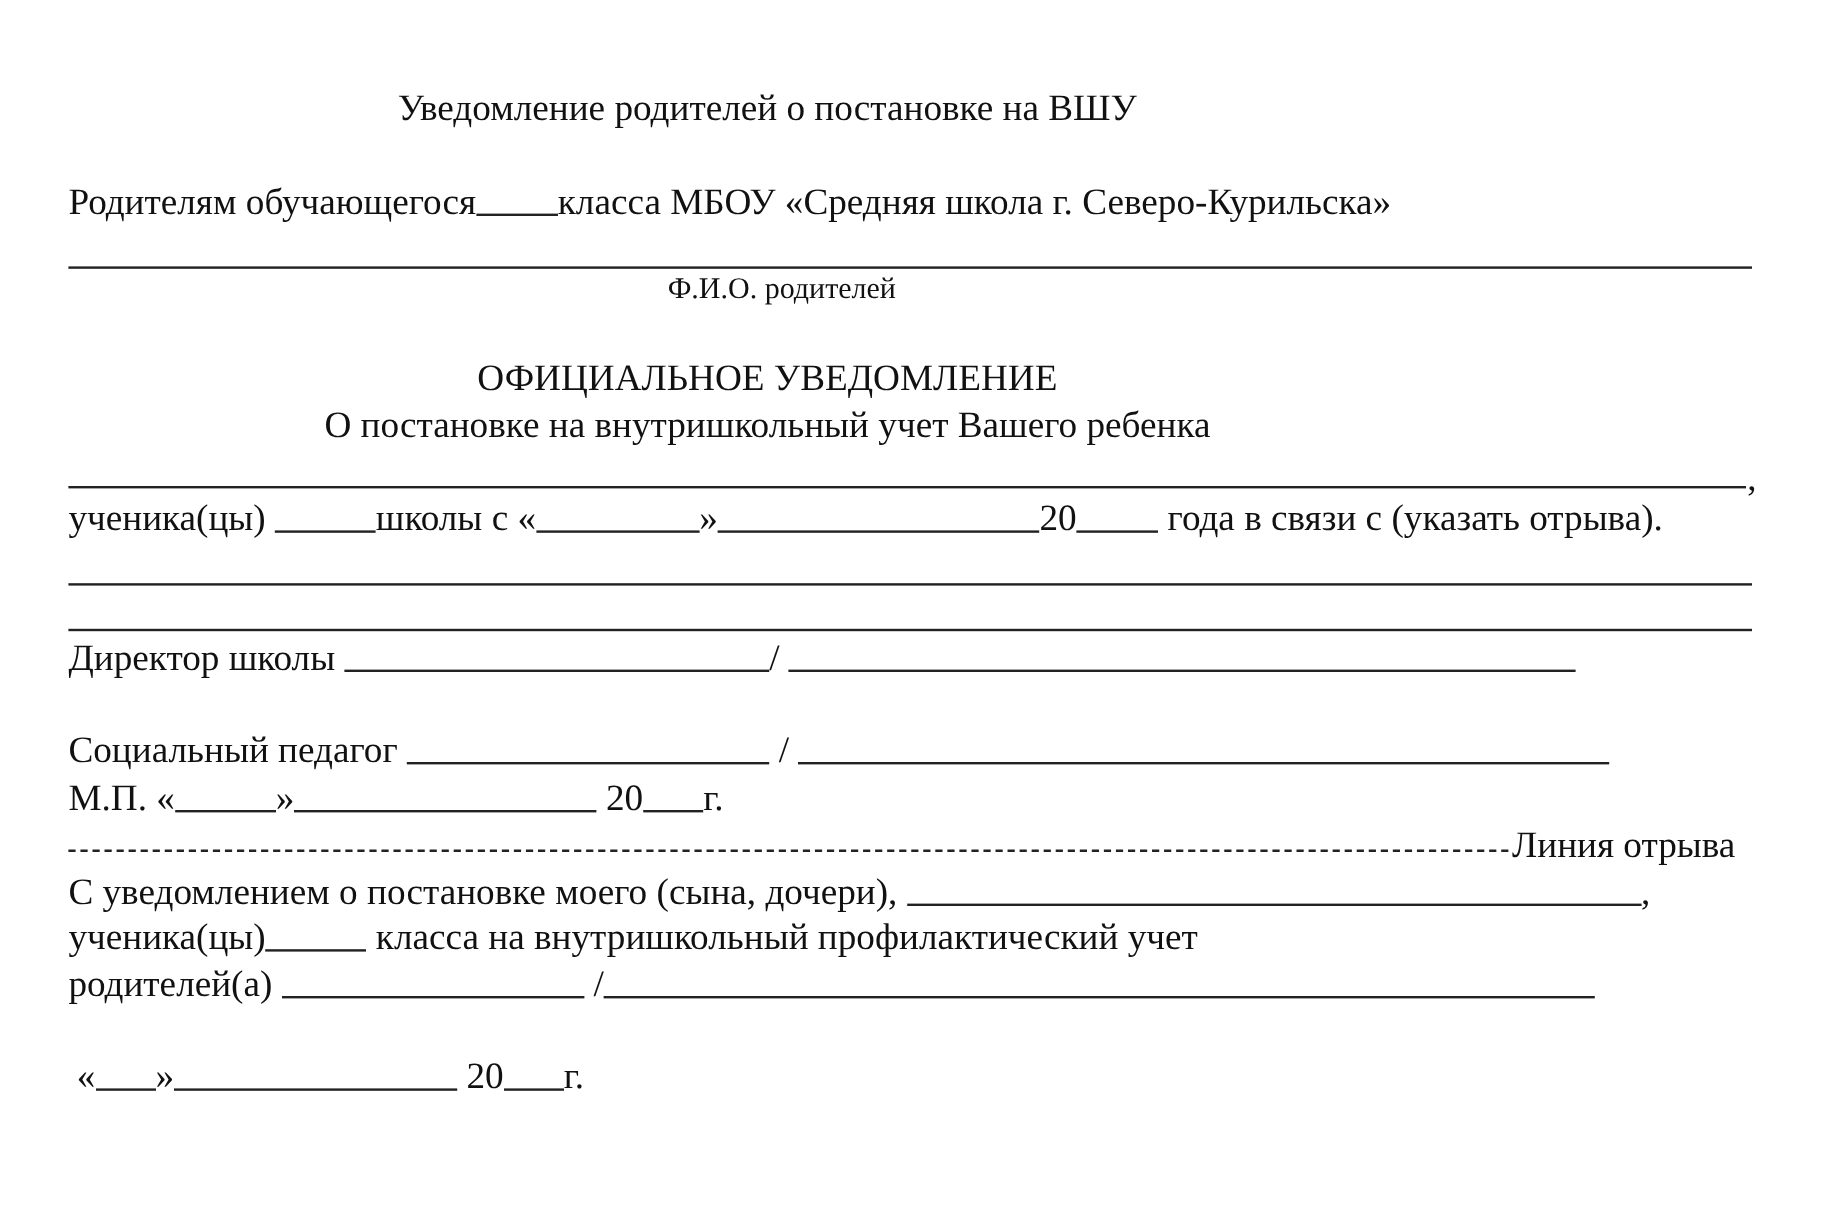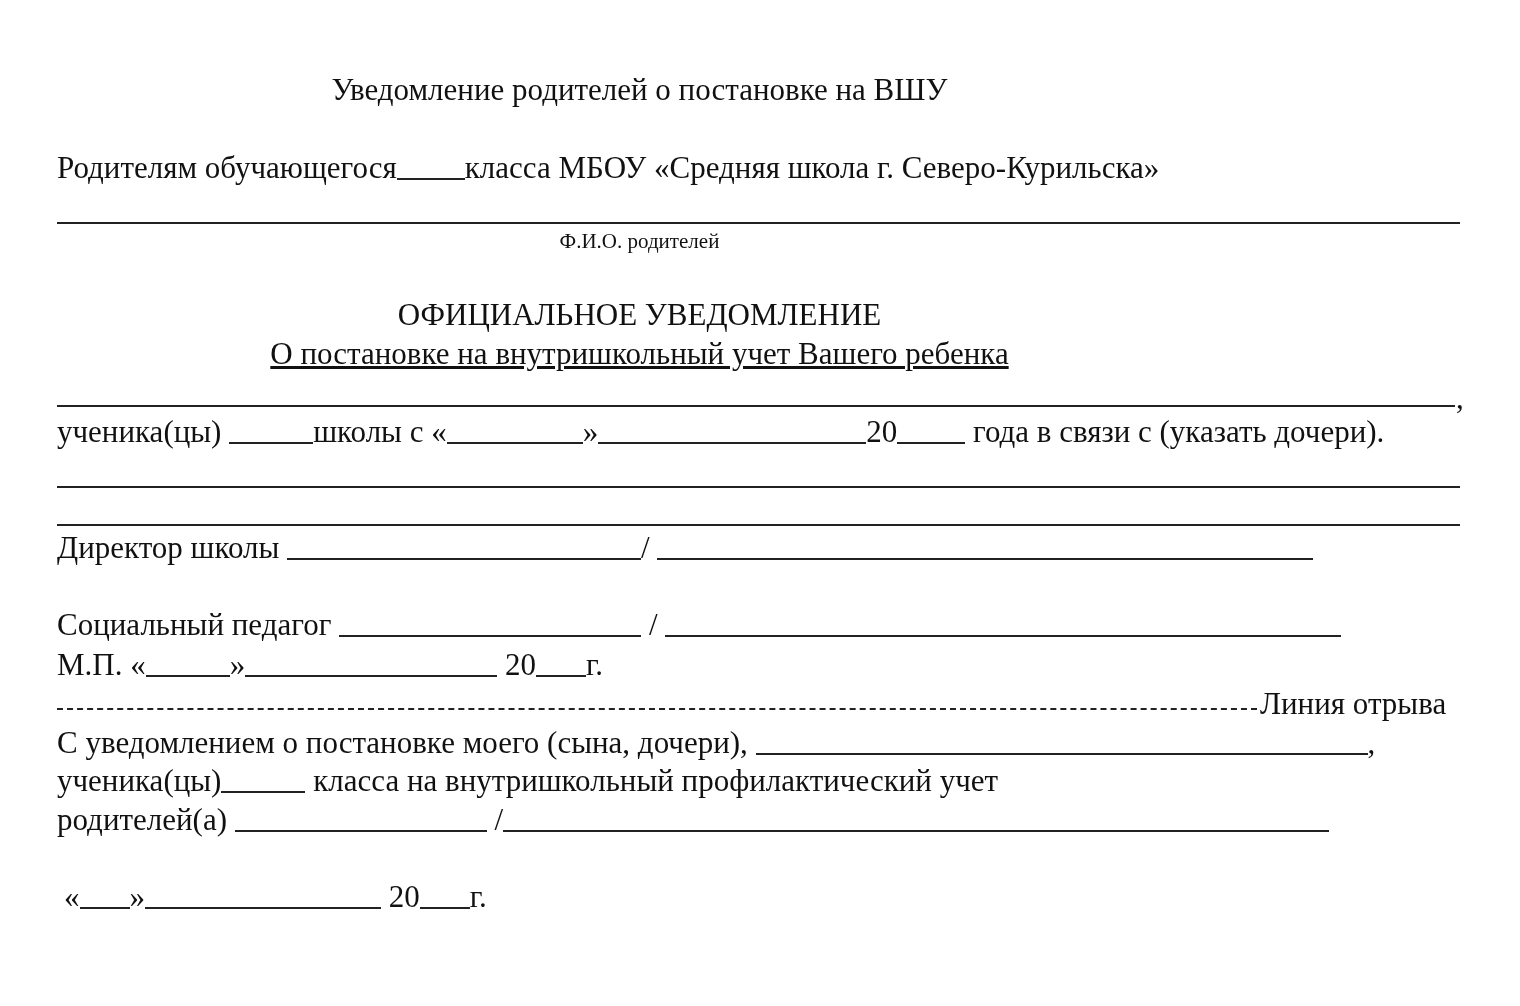--- a/index.html
+++ b/index.html
@@ -1,46 +1,46 @@
 <!DOCTYPE html>
 <html><head>
 <meta charset="utf-8">
 <style>
   html, body { margin: 0; padding: 0; background: #ffffff; }
   body { width: 1520px; height: 1006px; position: relative; overflow: hidden;
          font-family: "Liberation Serif", "DejaVu Serif", serif; color: #111111; }
   .line { position: absolute; white-space: nowrap; font-size: 31px; line-height: 36px; }
-  .small { font-size: 21px; line-height: 24px; }
+  .small { font-size: 25px; line-height: 24px; margin-left: 12px; }
   .blank { display: inline-block; border-bottom: 2px solid #222; height: 0; vertical-align: baseline; position: relative; top: 2px; }
   .rule { position: absolute; height: 0; border-bottom: 2px solid #222; }
   .dash { position: absolute; height: 0; border-bottom: 2px dashed #222; }
   .center { left: 0; width: 1279px; text-align: center; }
 </style>
 </head>
 <body>
 
 <div class="line center" style="top:72px;">Уведомление родителей о постановке на ВШУ</div>
 
 <div class="line" style="left:57px; top:150px;">
   <span>Родителям обучающегося</span><span class="blank" style="width:68px;"></span><span>класса МБОУ «Средняя школа г. Северо-Курильска»</span>
 </div>
 
 <div class="rule" style="left:57px; top:222px; width:1403px;"></div>
 <div class="line small center" style="top:229px;">Ф.И.О. родителей</div>
 
 <div class="line center" style="top:297px;">ОФИЦИАЛЬНОЕ УВЕДОМЛЕНИЕ</div>
-<div class="line center" style="top:336px;text-decoration:underline;">О постановке на внутришкольный учет Вашего ребенка</div>
+<div class="line center" style="top:336px;">О постановке на внутришкольный учет Вашего ребенка</div>
 
 <div class="rule" style="left:57px; top:405px; width:1398px;"></div>
 <div class="line" style="left:1456px; top:380px;">,</div>
 
 <div class="line" style="left:57px; top:414px;">
   <span>ученика(цы)</span>
   <span class="blank" style="width:84px;"></span><span>школы с «</span><span class="blank" style="width:136px;"></span><span>»</span><span class="blank" style="width:268px;"></span><span>20</span><span class="blank" style="width:68px;"></span>
-  <span>года в связи с (указать дочери).</span>
+  <span>года в связи с (указать отрыва).</span>
 </div>
 
 <div class="rule" style="left:57px; top:486px; width:1403px;"></div>
 <div class="rule" style="left:57px; top:524px; width:1403px;"></div>
 
 <div class="line" style="left:57px; top:530px;">
   <span>Директор школы</span>
   <span class="blank" style="width:354px;"></span><span>/</span>
   <span class="blank" style="width:656px;"></span>
 </div>

